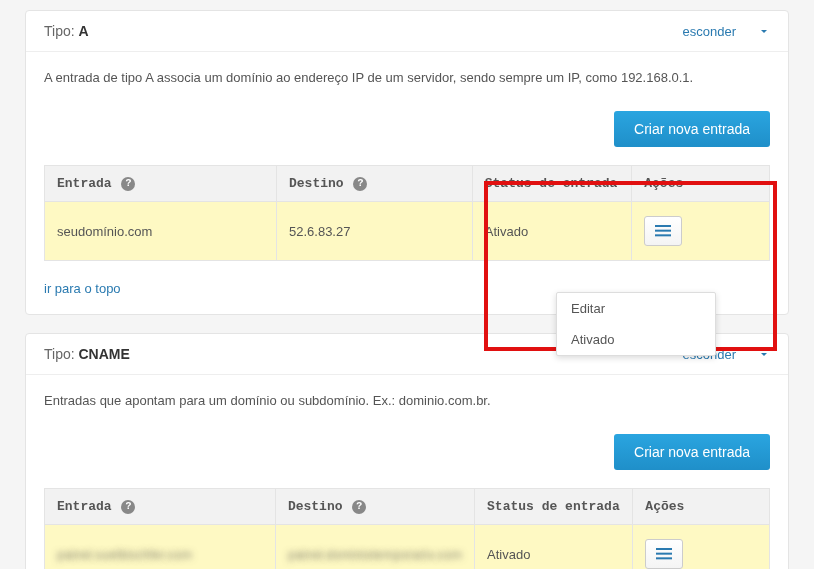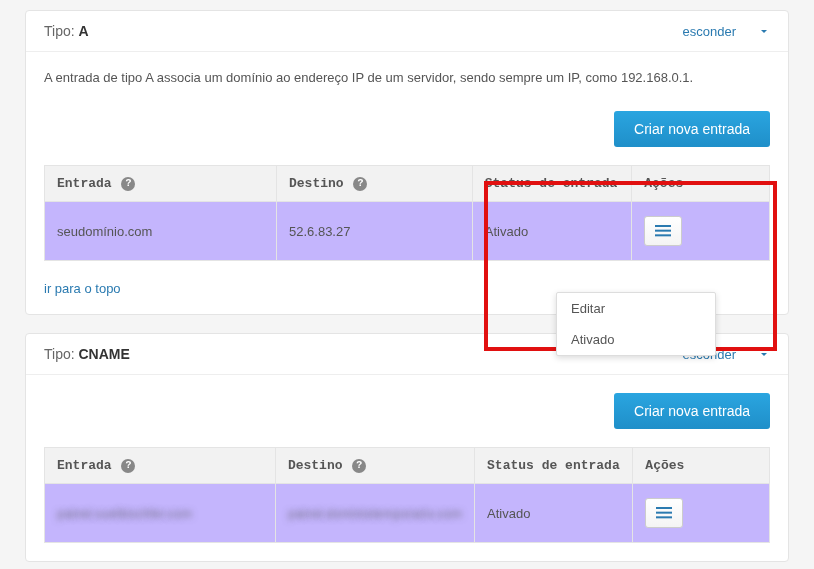--- a/index.html
+++ b/index.html
@@ -10,21 +10,21 @@
   .card-header .title b { color: #333; font-weight: 600; }
   .toggle-link { color: #2a7ab0; font-size: 13px; cursor: pointer; display: flex; align-items: center; gap: 22px; }
   .toggle-link svg { width: 12px; height: 12px; fill: #2a7ab0; }
   .card-body { padding: 18px; position: relative; }
   .desc { color: #555; margin-bottom: 26px; }
   .btnrow { text-align: right; margin-bottom: 18px; }
   .btn-primary { background: linear-gradient(#2aa5e0,#1f8fc9); color: #fff; border: none; border-radius: 3px; padding: 10px 20px; font-size: 14px; cursor: pointer; font-weight: 500; }
   table { width: 100%; border-collapse: collapse; }
   th { background: #f2f2f2; border: 1px solid #e4e4e4; padding: 10px 12px; text-align: left; font-weight: 600; color: #555; font-size: 13px; font-family: Liberation Mono, monospace; }
   th.center, td.center { text-align: left; }
-  td { border: 1px solid #e4e4e4; padding: 14px 12px; color: #555; background: #c4b5fd; }
+  td { border: 1px solid #e4e4e4; padding: 14px 12px; color: #555; background: #fef9c3; }
   .help-icon { display: inline-block; width: 14px; height: 14px; border-radius: 50%; background: #888; color: #fff; font-size: 10px; text-align: center; line-height: 14px; font-weight: bold; margin-left: 2px; vertical-align: middle; cursor: help; }
   .actions-btn { width: 38px; height: 30px; border: 1px solid #ccc; border-radius: 3px; background: linear-gradient(#fff,#f4f4f4); cursor: pointer; display: inline-flex; align-items: center; justify-content: center; position: relative; }
   .actions-btn svg { width: 16px; height: 12px; fill: #2a7ab0; }
   .topo-link { color: #2a7ab0; display: inline-block; margin-top: 20px; cursor: pointer; }
   .highlight-box { position: absolute; border: 4px solid #e11010; pointer-events: none; }
   .dropdown { position: absolute; background: #fff; border: 1px solid #ddd; box-shadow: 0 2px 6px rgba(0,0,0,0.15); min-width: 160px; z-index: 20; border-radius: 2px; }
   .dropdown-item { padding: 8px 14px; color: #555; cursor: pointer; font-size: 13px; }
   .blurred { color: transparent; text-shadow: 0 0 6px rgba(80,80,80,0.7); user-select: none; margin-top: 17px; }
 </style>
 </head>
@@ -99,20 +99,21 @@
       <b>CNAME</b>
     </div>
     <div class="toggle-link">
       <span>esconder</span>
       <svg viewBox="0 0 24 24">
           <path d="M12 16l-6-6h12z"></path>
         </svg>
     </div>
   </div>
   <div class="card-body">
+    <p class="desc">Entradas que apontam para um domínio ou subdomínio. Ex.: dominio.com.br.</p>
     <div class="btnrow">
       <button class="btn-primary">Criar nova entrada</button>
     </div>
     <table>
       <colgroup>
           <col style="width:32%">
           <col style="width:27%">
           <col style="width:22%">
           <col style="width:19%">
         </colgroup>

